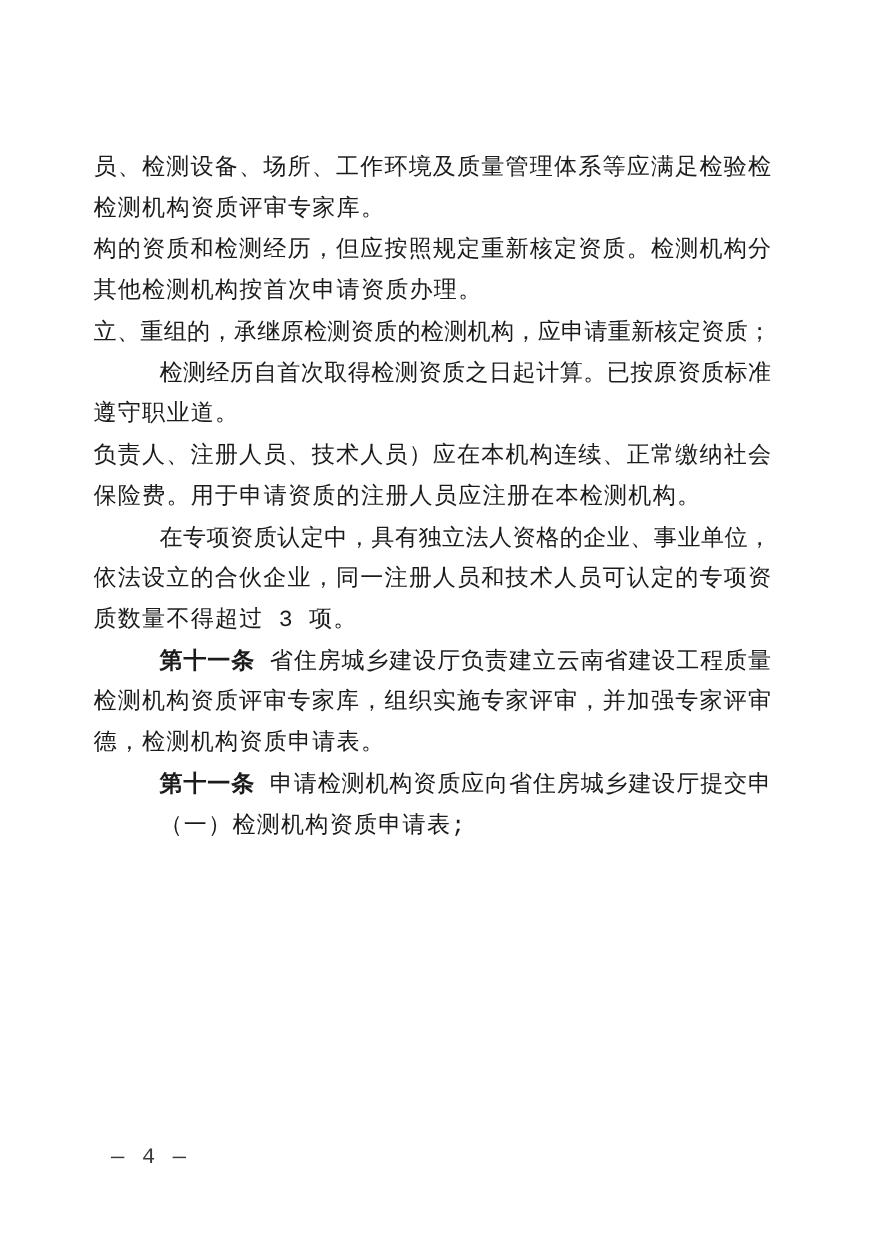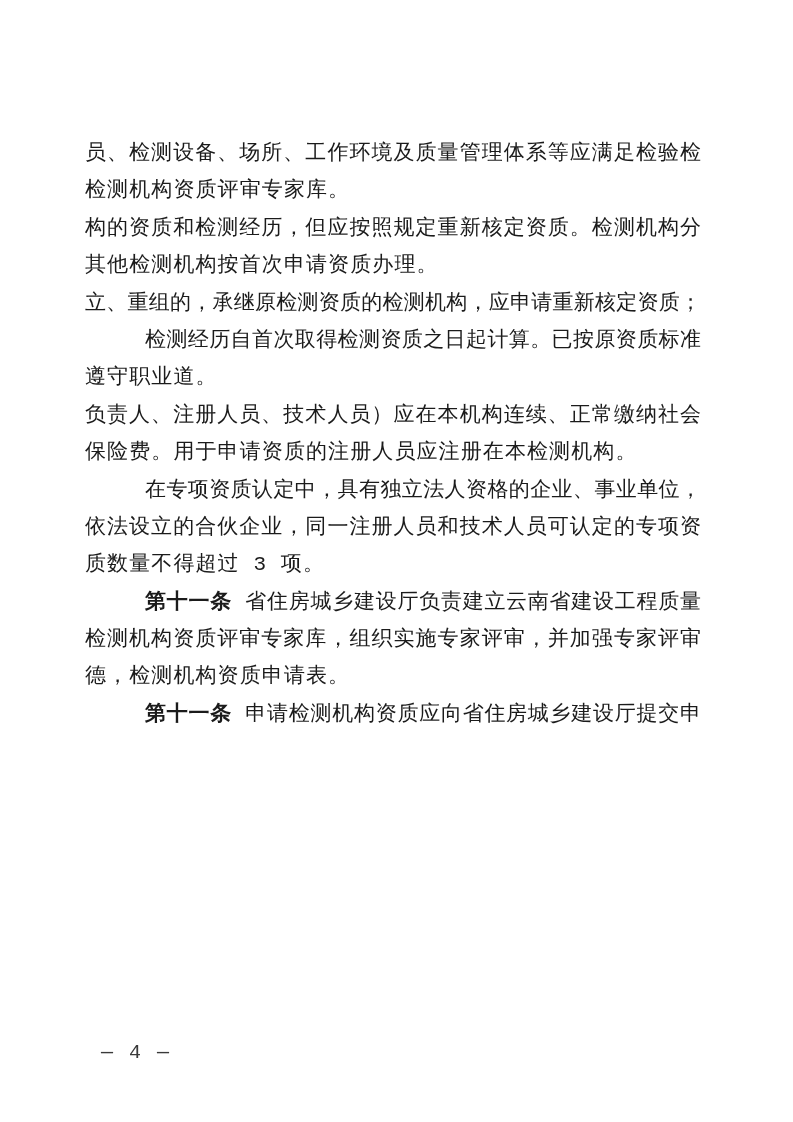--- a/index.html
+++ b/index.html
@@ -66,15 +66,16 @@
       <div class="line">遵守职业道。</div>
       <div class="line justify">负责人、注册人员、技术人员）应在本机构连续、正常缴纳社会</div>
       <div class="line">保险费。用于申请资质的注册人员应注册在本检测机构。</div>
       <div class="line indent justify">在专项资质认定中，具有独立法人资格的企业、事业单位，</div>
       <div class="line justify">依法设立的合伙企业，同一注册人员和技术人员可认定的专项资</div>
       <div class="line">质数量不得超过 3 项。</div>
       <div class="line indent justify"><span class="lead">第十一条</span> 省住房城乡建设厅负责建立云南省建设工程质量</div>
       <div class="line justify">检测机构资质评审专家库，组织实施专家评审，并加强专家评审</div>
       <div class="line">德，检测机构资质申请表。</div>
       <div class="line indent justify"><span class="lead">第十一条</span> 申请检测机构资质应向省住房城乡建设厅提交申</div>
+      <div class="line indent">（一）检测机构资质申请表;</div>
     </div>
   <div class="footer">— 4 —</div>
 </div>
 
 </body></html>

